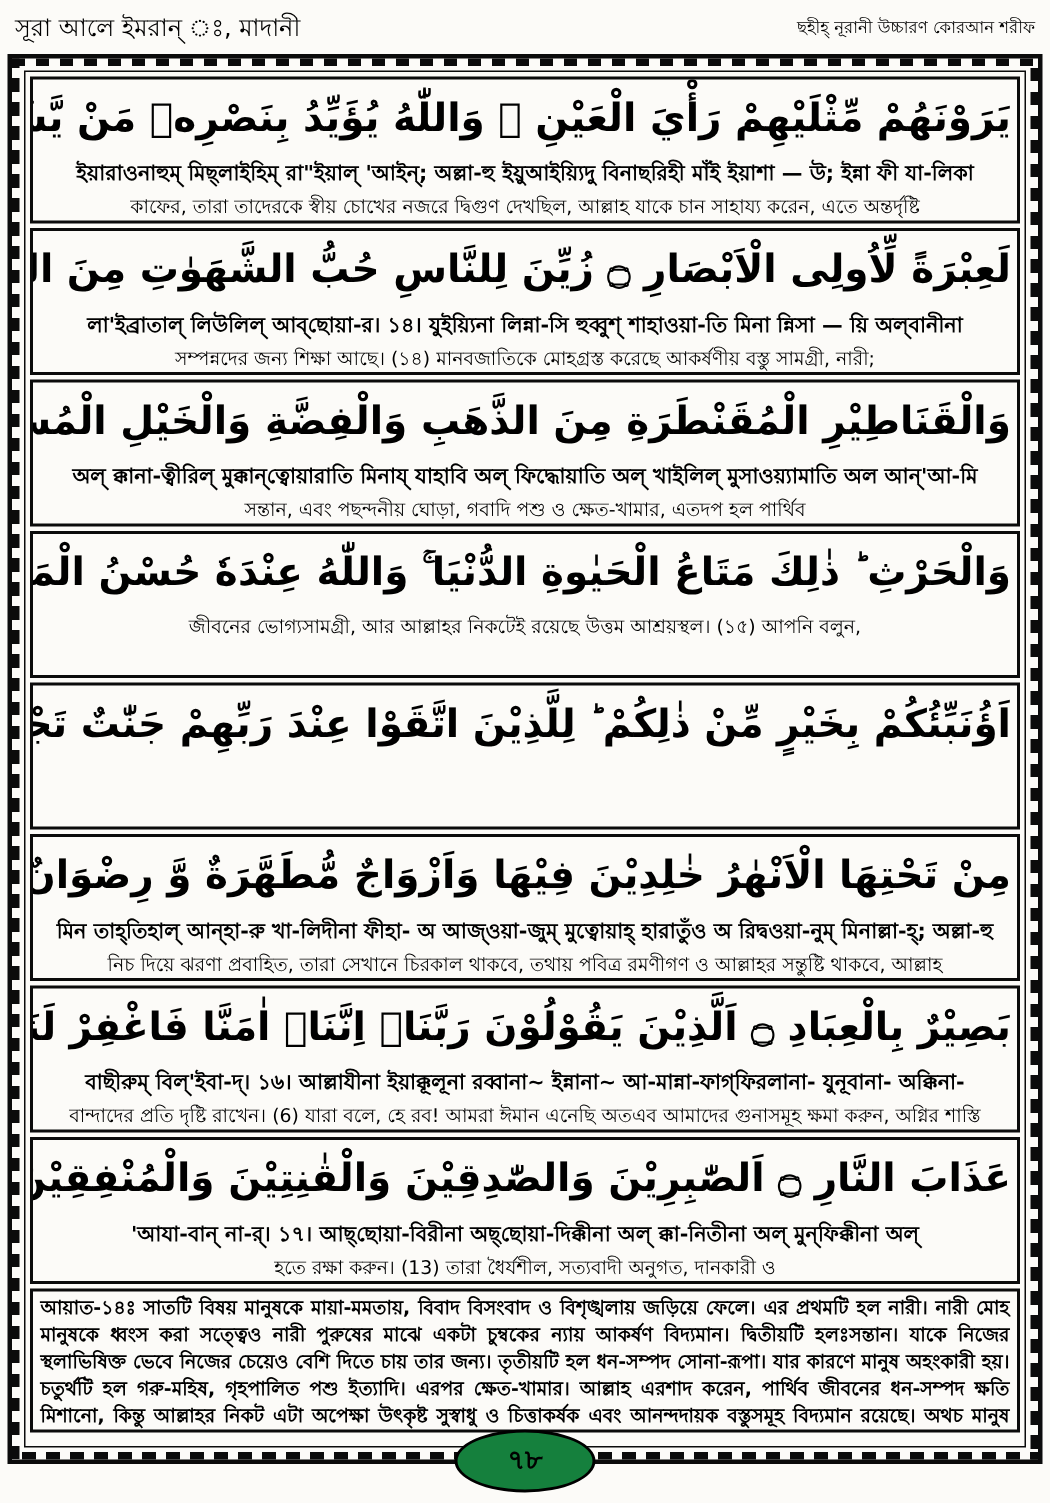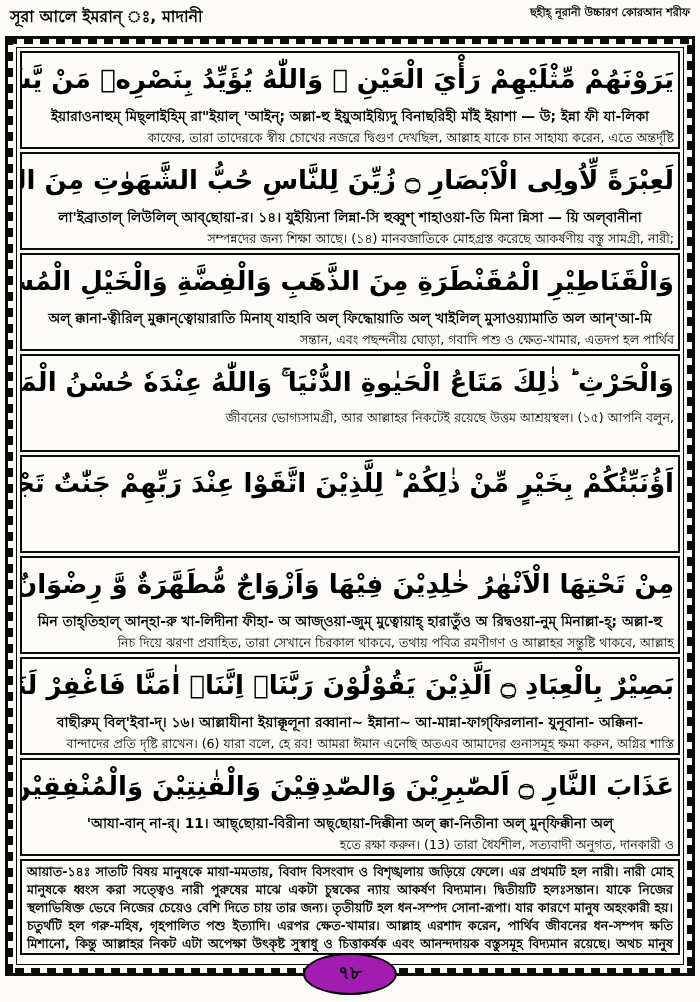--- a/index.html
+++ b/index.html
@@ -6,23 +6,23 @@
   body{
     width:700px;height:1002px;
     background:#fcfbf8;
     color:#000;
     font-family:"DejaVu Sans", sans-serif;
     position:relative;
     overflow:hidden;
   }
   .header{
     position:absolute;top:0;left:0;right:0;height:34px;
-    display:flex;justify-content:space-between;
+    display:flex;justify-content:space-between;align-items:center;
     padding:4px 10px 0 10px;box-sizing:border-box;
-    font-weight:bold;font-size:16px;
+    font-weight:normal;font-size:16px;
   }
   .header .h-center{font-size:11px;}
   
   .frame{
     position:absolute;left:5px;right:5px;top:36px;bottom:26px;
     border:3px solid #0b0b0b;
     background:#fcfbf8;
   }
   .teeth{position:absolute;background-repeat:repeat;}
   .teeth-top{top:0;left:0;right:0;height:5px;
@@ -60,21 +60,21 @@
   }
   .translit{
     text-align:center;
     font-weight:bold;
     font-size:13.8px;
     line-height:23px;
     height:23px;
     white-space:nowrap;
   }
   .trans{
-    text-align:right;
+    text-align:center;
     font-size:12.6px;
     line-height:19px;
     height:19px;
     white-space:nowrap;
   }
   .footnote{
     border:2px solid #0b0b0b;
     height:96px;
     box-sizing:border-box;
     padding:2px 5px;
@@ -83,21 +83,21 @@
     line-height:18px;
     text-align:justify;
     overflow:hidden;
     background:#fcfbf8;
   }
   .page-oval{
     position:absolute;
     left:50%;bottom:7px;
     transform:translateX(-50%);
     width:90px;height:38px;
-    background:#a21caf;
+    background:#15803d;
     border:2px solid #000;
     border-radius:50%;
     display:flex;align-items:center;justify-content:center;
     font-weight:bold;font-size:18px;
     z-index:5;
   }
 </style>
 </head>
 <body>
 
@@ -148,21 +148,21 @@
     </div>
 
     <div class="block">
       <div class="arabic">بَصِيْرٌ بِالْعِبَادِ ۝ اَلَّذِيْنَ يَقُوْلُوْنَ رَبَّنَاۤ اِنَّنَاۤ اٰمَنَّا فَاغْفِرْ لَنَا ذُنُوْبَنَا وَقِنَا</div>
       <div class="translit">বাছীরুম্ বিল্'ইবা-দ্। ১৬। আল্লাযীনা ইয়াক্কূলূনা রব্বানা~ ইন্নানা~ আ-মান্না-ফাগ্‌ফিরলানা- যুনূবানা- অক্কিনা-</div>
       <div class="trans">বান্দাদের প্রতি দৃষ্টি রাখেন। (6) যারা বলে, হে রব! আমরা ঈমান এনেছি অতএব আমাদের গুনাসমূহ ক্ষমা করুন, অগ্নির শাস্তি</div>
     </div>
 
     <div class="block">
       <div class="arabic">عَذَابَ النَّارِ ۝ اَلصّٰبِرِيْنَ وَالصّٰدِقِيْنَ وَالْقٰنِتِيْنَ وَالْمُنْفِقِيْنَ وَ</div>
-      <div class="translit">'আযা-বান্ না-র্। 11। আছ্‌ছোয়া-বিরীনা অছ্‌ছোয়া-দিক্কীনা অল্ ক্কা-নিতীনা অল্ মুন্‌ফিক্কীনা অল্</div>
+      <div class="translit">'আযা-বান্ না-র্। ১৭। আছ্‌ছোয়া-বিরীনা অছ্‌ছোয়া-দিক্কীনা অল্ ক্কা-নিতীনা অল্ মুন্‌ফিক্কীনা অল্</div>
       <div class="trans">হতে রক্ষা করুন। (13) তারা ধৈর্যশীল, সত্যবাদী অনুগত, দানকারী ও</div>
     </div>
 
     <div class="footnote">আয়াত-১৪ঃ  সাতটি বিষয় মানুষকে মায়া-মমতায়, বিবাদ বিসংবাদ ও বিশৃঙ্খলায় জড়িয়ে ফেলে। এর প্রথমটি হল নারী। নারী মোহ মানুষকে ধ্বংস করা সত্ত্বেও নারী পুরুষের মাঝে একটা চুম্বকের ন্যায় আকর্ষণ বিদ্যমান। দ্বিতীয়টি হলঃসন্তান। যাকে নিজের স্থলাভিষিক্ত ভেবে নিজের চেয়েও বেশি দিতে চায় তার জন্য। তৃতীয়টি হল ধন-সম্পদ সোনা-রূপা। যার কারণে মানুষ অহংকারী হয়। চতুর্থটি হল গরু-মহিষ, গৃহপালিত পশু ইত্যাদি। এরপর ক্ষেত-খামার। আল্লাহ এরশাদ করেন, পার্থিব জীবনের ধন-সম্পদ ক্ষতি মিশানো, কিন্তু আল্লাহর নিকট এটা  অপেক্ষা  উৎকৃষ্ট সুস্বাধু ও চিত্তাকর্ষক এবং আনন্দদায়ক বস্তুসমূহ বিদ্যমান রয়েছে। অথচ মানুষ মানবীয়</div>
 
   </div>
 </div>
 
 <div class="page-oval">
   <span>৭৮</span>

